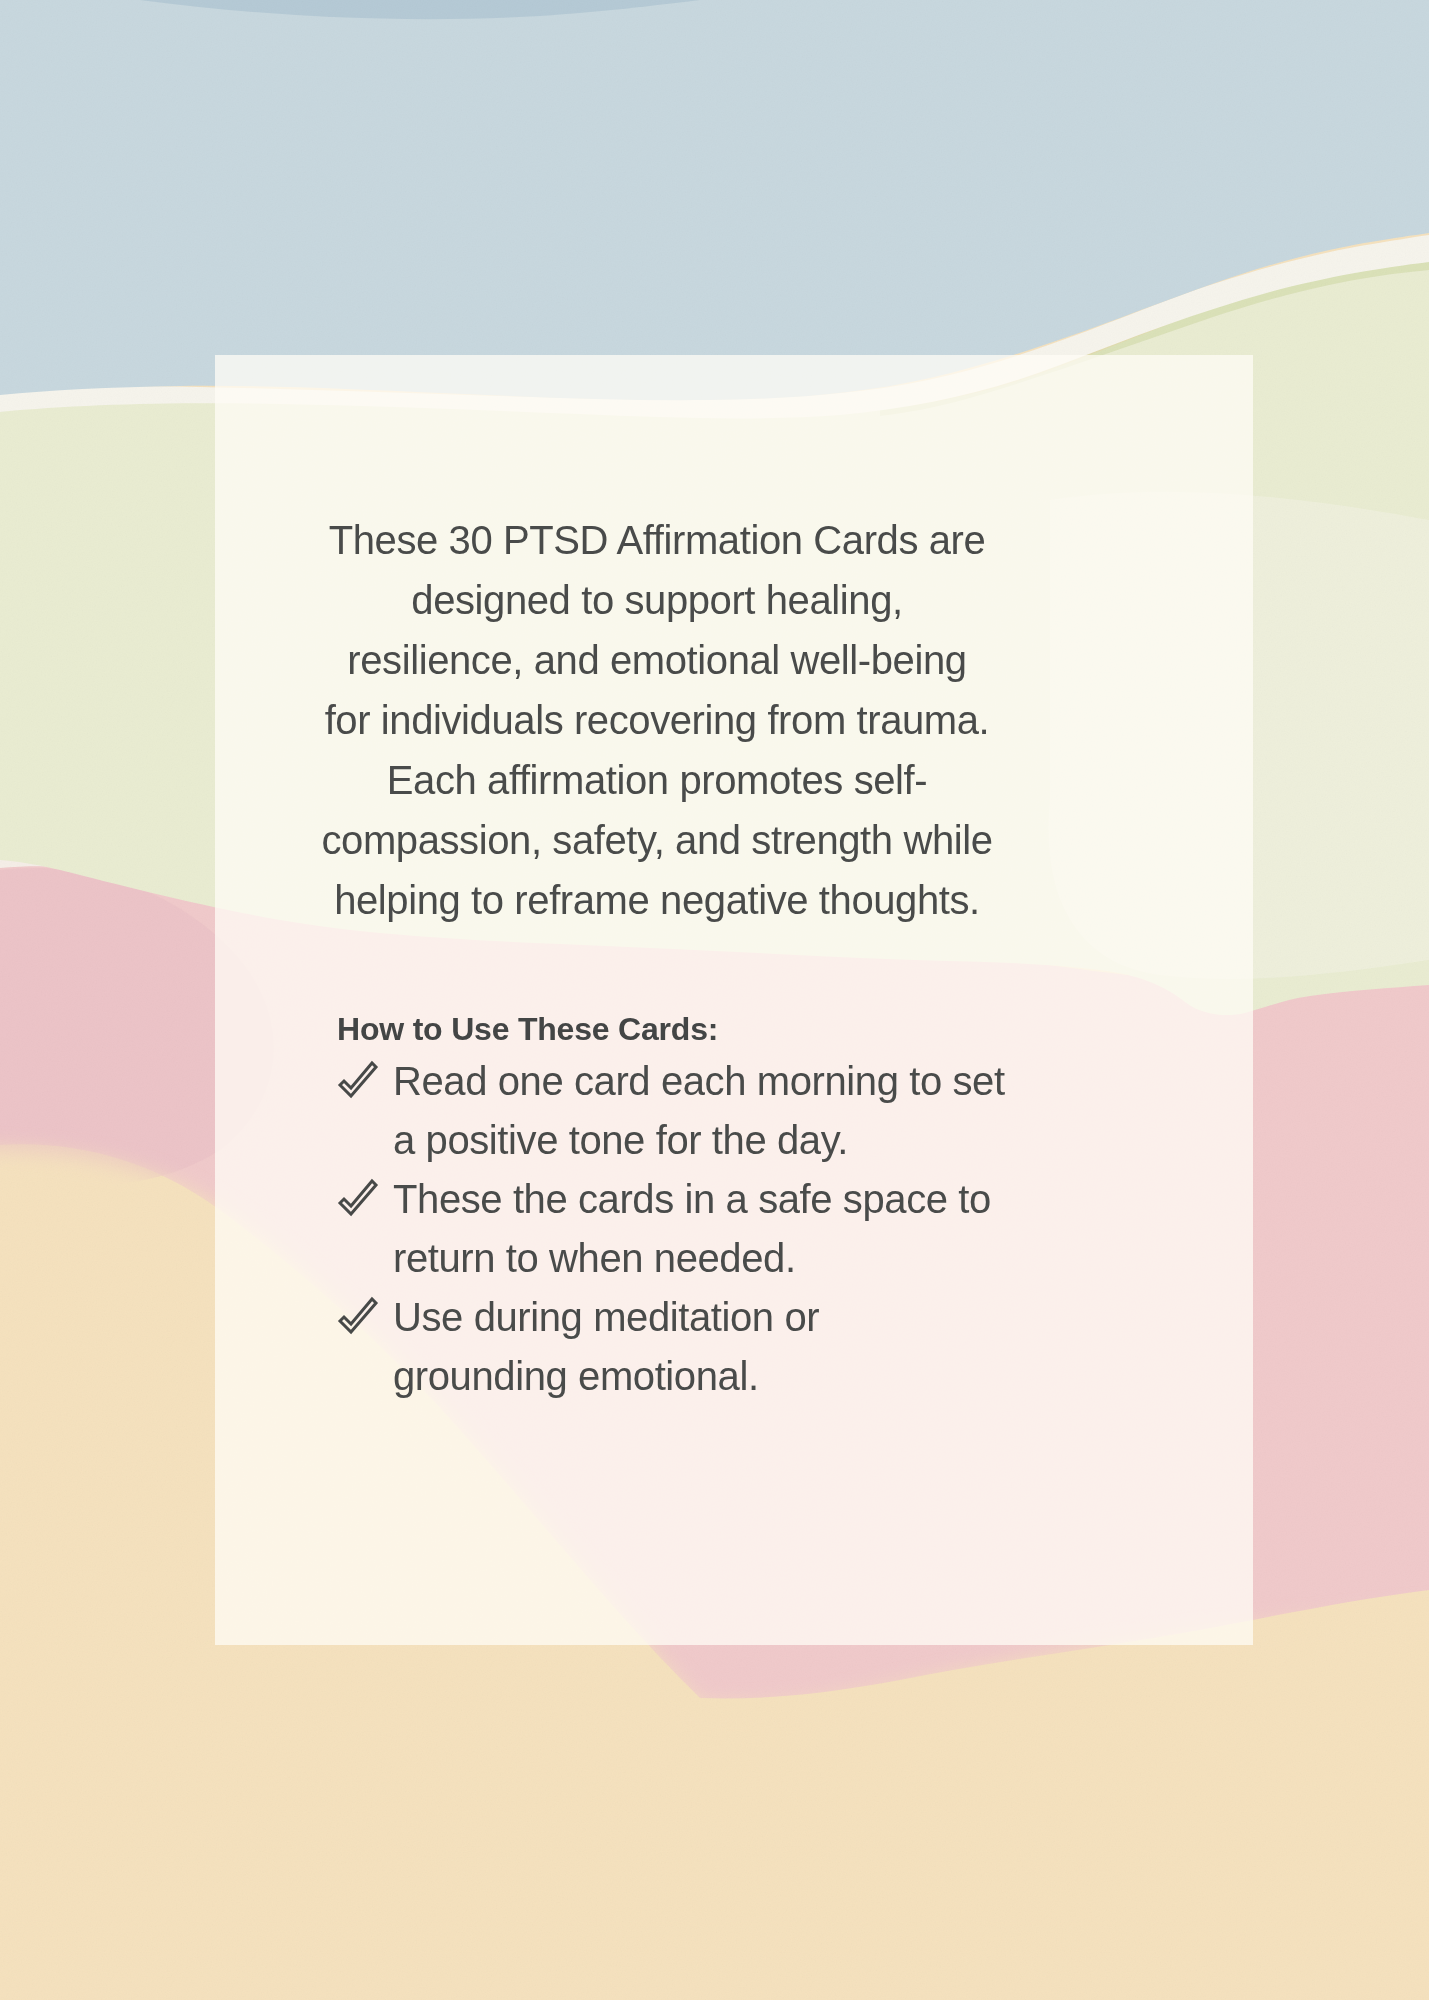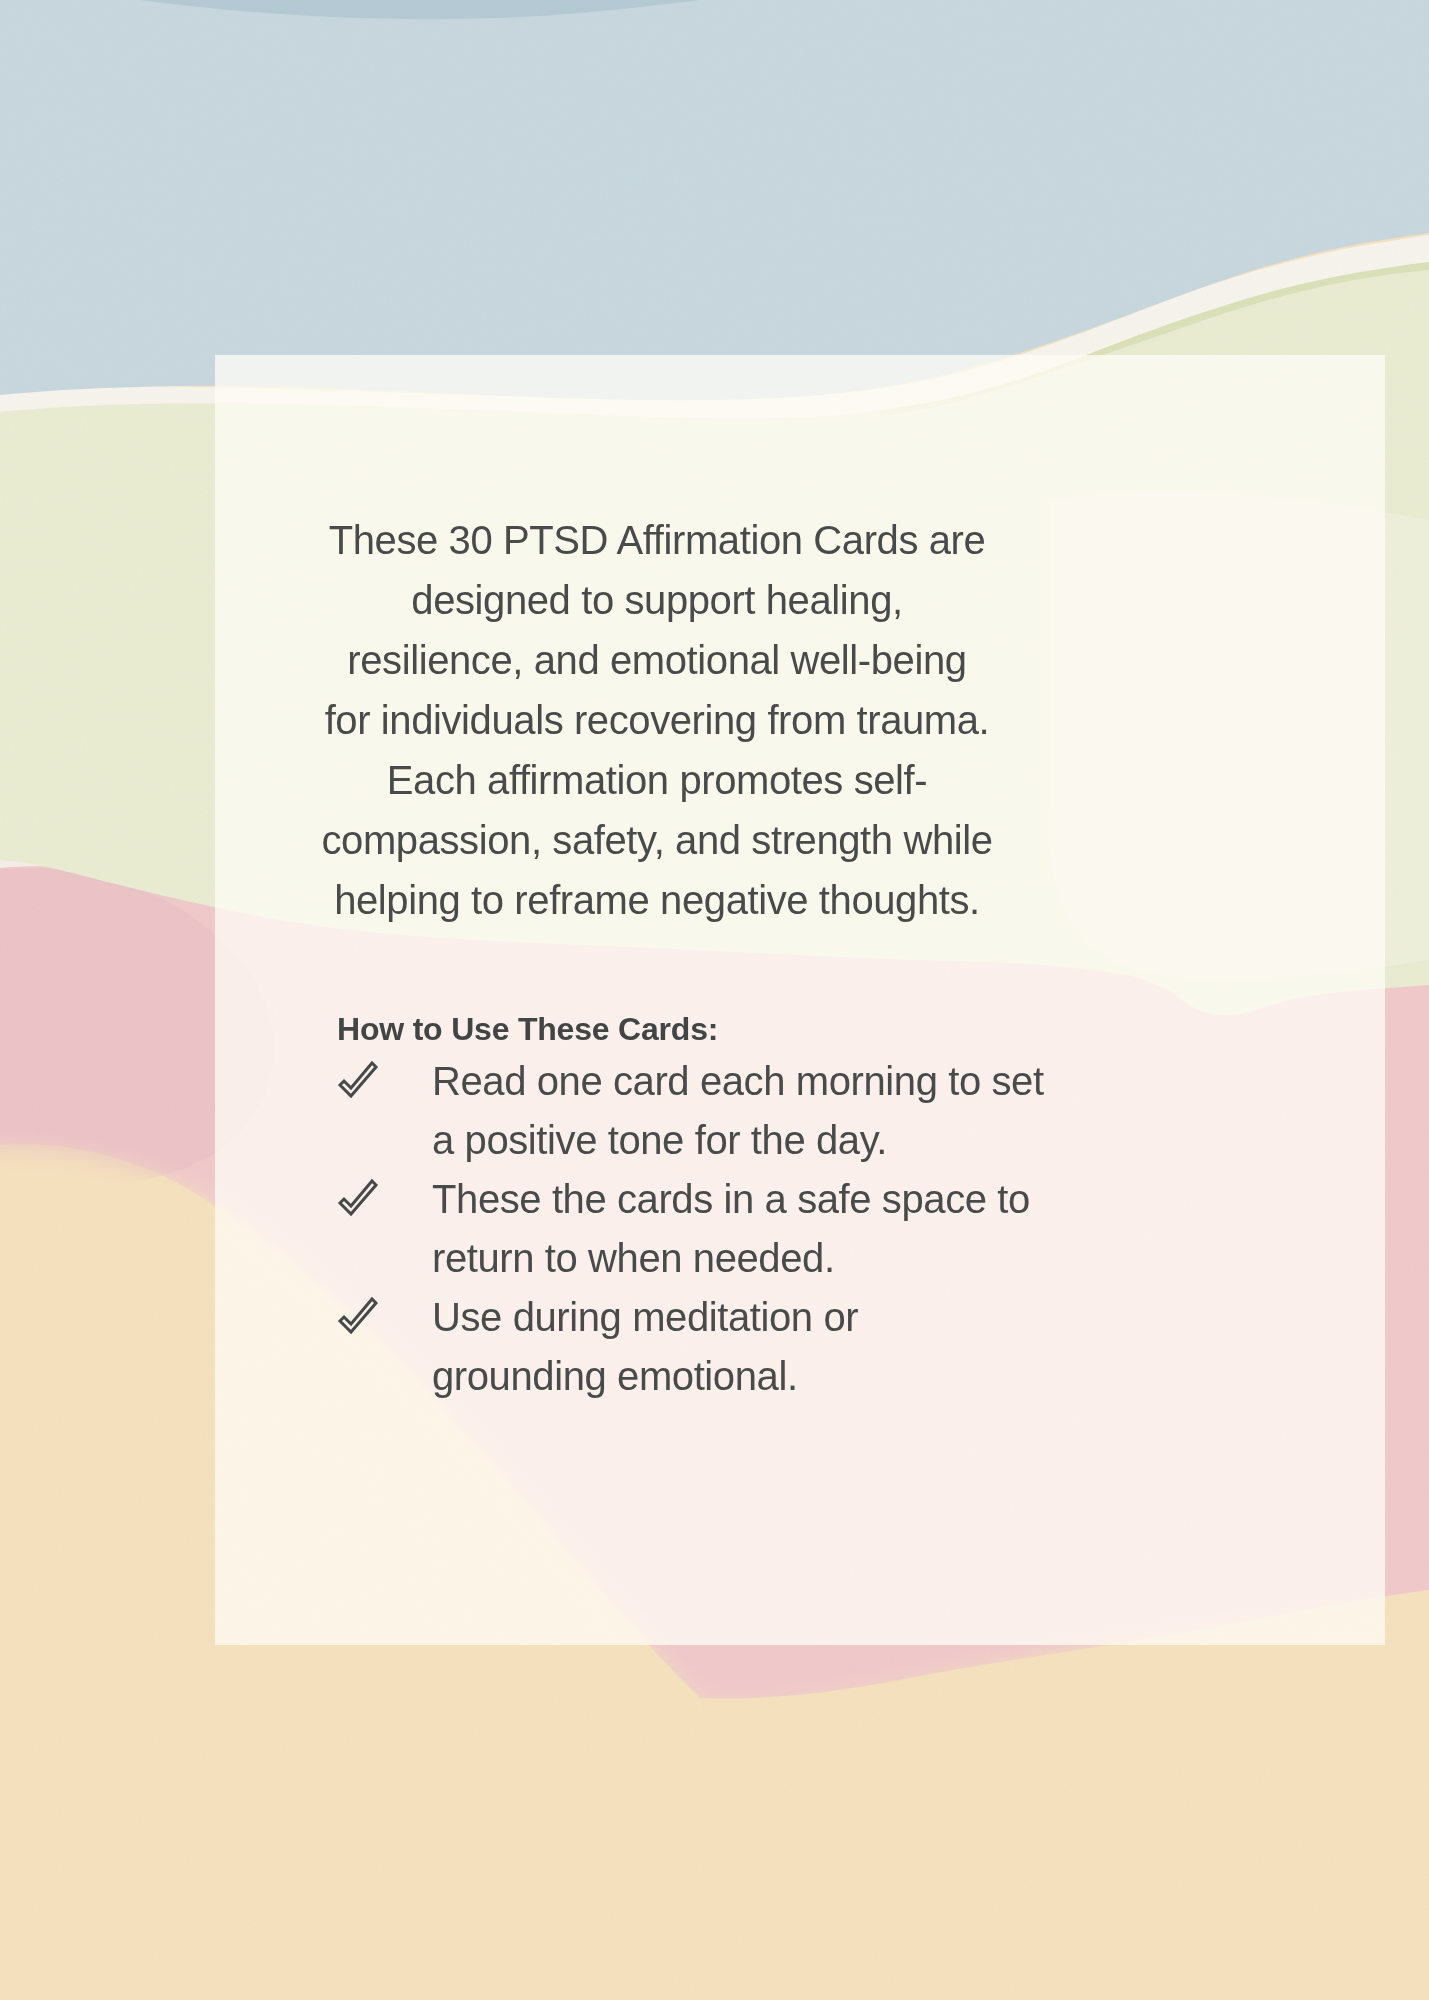--- a/index.html
+++ b/index.html
@@ -5,22 +5,23 @@
   html,body{margin:0;padding:0;background:#ffffff;}
   .page{
     position:relative;
     width:1429px;height:2000px;
     overflow:hidden;
     font-family:"Liberation Sans", sans-serif;
   }
   .bg{position:absolute;inset:0;width:100%;height:100%;display:block;}
   .panel{
     position:absolute;
-    left:215px;top:355px;width:1170px;height:1290px;
+    left:215px;top:355px;width:998px;height:1290px;
     background:var(--panel-bg, rgba(255,252,245,0.75));
+    padding-left:40px;
   }
   .intro{
     position:absolute;
     left:22px;top:115px;width:840px;
     text-align:center;
     font-size:40px;line-height:60px;
     letter-spacing:-0.4px;
     color:var(--text-color,#494b4a);
     white-space:pre-line;
   }
@@ -46,21 +47,20 @@
     flex:0 0 40px;width:40px;height:44px;
     margin-right:18px;margin-top:7px;
   }
   .check-icon svg{display:block;width:44px;height:44px;}
   .instruction-text{
     flex:1;
     font-size:40px;line-height:59px;
     letter-spacing:-0.4px;
     color:var(--text-color,#494b4a);
     white-space:pre-line;
-    margin-left:39px;
   }
 </style>
 </head>
 <body>
 
 <div class="page">
 
   <svg class="bg" viewBox="0 0 1429 2000" preserveAspectRatio="none" aria-hidden="true">
     <defs>
       <filter id="soft" x="-10%" y="-10%" width="120%" height="120%">

